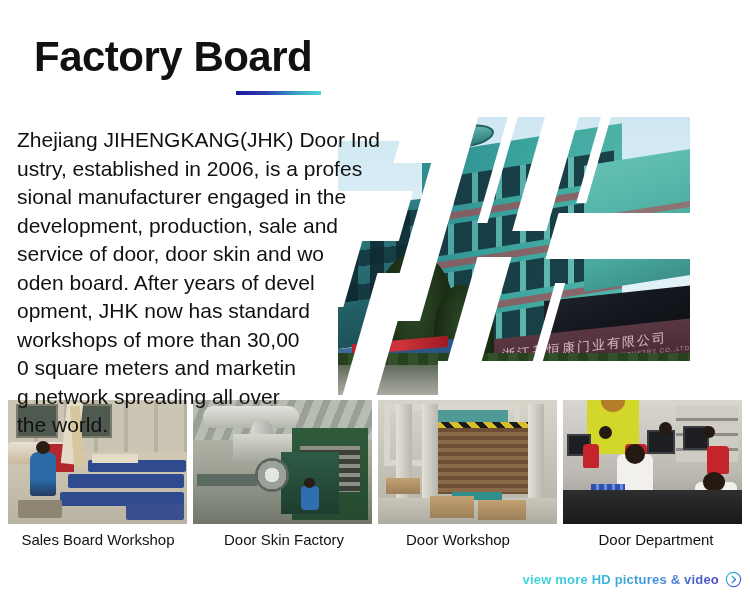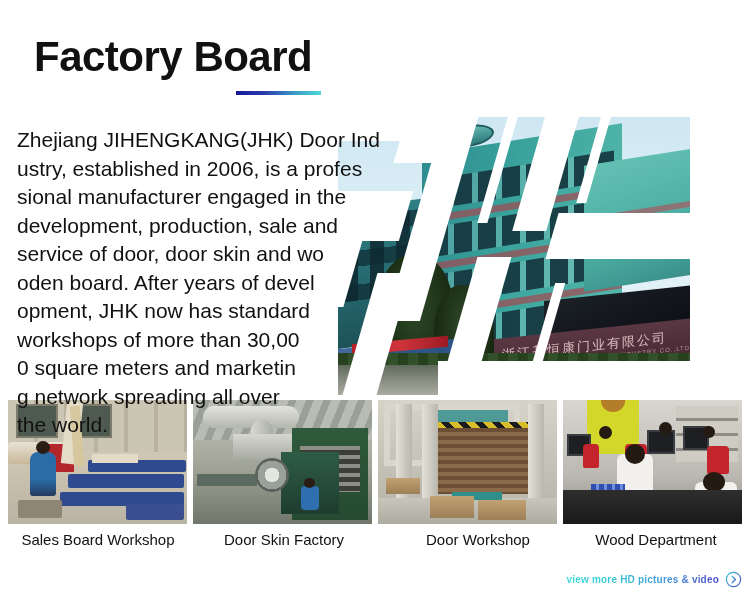--- a/index.html
+++ b/index.html
@@ -145,21 +145,21 @@
   
   .thumbs{
     position:absolute; left:8px; top:400px; width:734px; height:124px;
     display:flex; gap:6px;
   }
   .thumb{ position:relative; width:180px; height:124px; overflow:hidden; background:#cfcabc; }
   .caption{
     position:absolute; top:531px; width:180px; text-align:center;
     font-size:15px; color:#111;
   }
-  .c0{ left:8px; } .c1{ left:194px; } .c2{ left:388px; } .c3{ left:566px; }
+  .c0{ left:8px; } .c1{ left:194px; } .c2{ left:368px; } .c3{ left:566px; }
 
   
   .wb-bg{ position:absolute; inset:0; background:linear-gradient(180deg,#ded7c6 0%,#cfc6b2 48%,#b9b3a4 100%); }
   .wb-wall{ position:absolute; left:0; top:0; width:100%; height:52px;
             background: repeating-linear-gradient(90deg,#cbc5b4 0 26px,#b9b2a0 26px 30px); }
   .wb-win{ position:absolute; top:4px; width:42px; height:34px; background:#4e5a50; border:2px solid #7d7c6c; }
   .wb-bench{ position:absolute; background:#2f4a8e; border-radius:2px; }
   .wb-man{ position:absolute; left:22px; top:52px; width:26px; height:44px;
            background:linear-gradient(180deg,#2b6ca8 0%,#2b6ca8 62%,#243b5e 100%); border-radius:8px 8px 3px 3px; }
   .wb-man::before{content:"";position:absolute;left:6px;top:-11px;width:14px;height:13px;border-radius:50%;background:#2a1d16;}
@@ -217,21 +217,21 @@
   .sd-person{ position:absolute; background:#f2f0ec; border-radius:6px 6px 2px 2px; }
   .sd-blue{ position:absolute; left:28px; top:84px; width:34px; height:26px;
             background: repeating-linear-gradient(90deg,#2f4fb0 0 5px,#6f8ddd 5px 8px); }
   .sd-partition{ position:absolute; left:0; bottom:0; width:100%; height:34px;
                  background:linear-gradient(180deg,#2e2e2e,#191919); }
 
   
   .more-link{
     position:absolute; right:8px; top:571px;
     display:flex; align-items:center; gap:6px;
-    font-size:10px; font-weight:bold; letter-spacing:.2px;
+    font-size:13px; font-weight:bold; letter-spacing:.2px;
     cursor:pointer;
   }
   .more-text{
     background: linear-gradient(90deg,#3dd9d6 0%,#35c8d8 30%,#3f8fd6 68%,#4a45c8 100%);
     -webkit-background-clip:text; background-clip:text; color:transparent;
     white-space:nowrap;
   }
   .more-arrow{ width:17px; height:17px; display:block; flex:0 0 auto; }
 </style>
 </head>
@@ -374,21 +374,21 @@
       <div class="sd-person" style="left:132px;top:82px;width:42px;height:36px;"></div>
       <div class="sd-head" style="left:140px;top:72px;width:22px;height:20px;"></div>
       <div class="sd-partition"></div>
     </div>
 
   </div>
 
   <div class="caption c0">Sales Board Workshop</div>
   <div class="caption c1">Door Skin Factory</div>
   <div class="caption c2">Door Workshop</div>
-  <div class="caption c3">Wood Department</div>
+  <div class="caption c3">Door Department</div>
 
   <div class="more-link">
     <span class="more-text">view more HD pictures &amp; video</span>
     <svg class="more-arrow" viewBox="0 0 20 20">
       <defs>
         <linearGradient id="arrGrad" x1="0" y1="0" x2="1" y2="1">
           <stop offset="0%" stop-color="#35c8d8"></stop>
           <stop offset="100%" stop-color="#4a45c8"></stop>
         </linearGradient>
       </defs>

